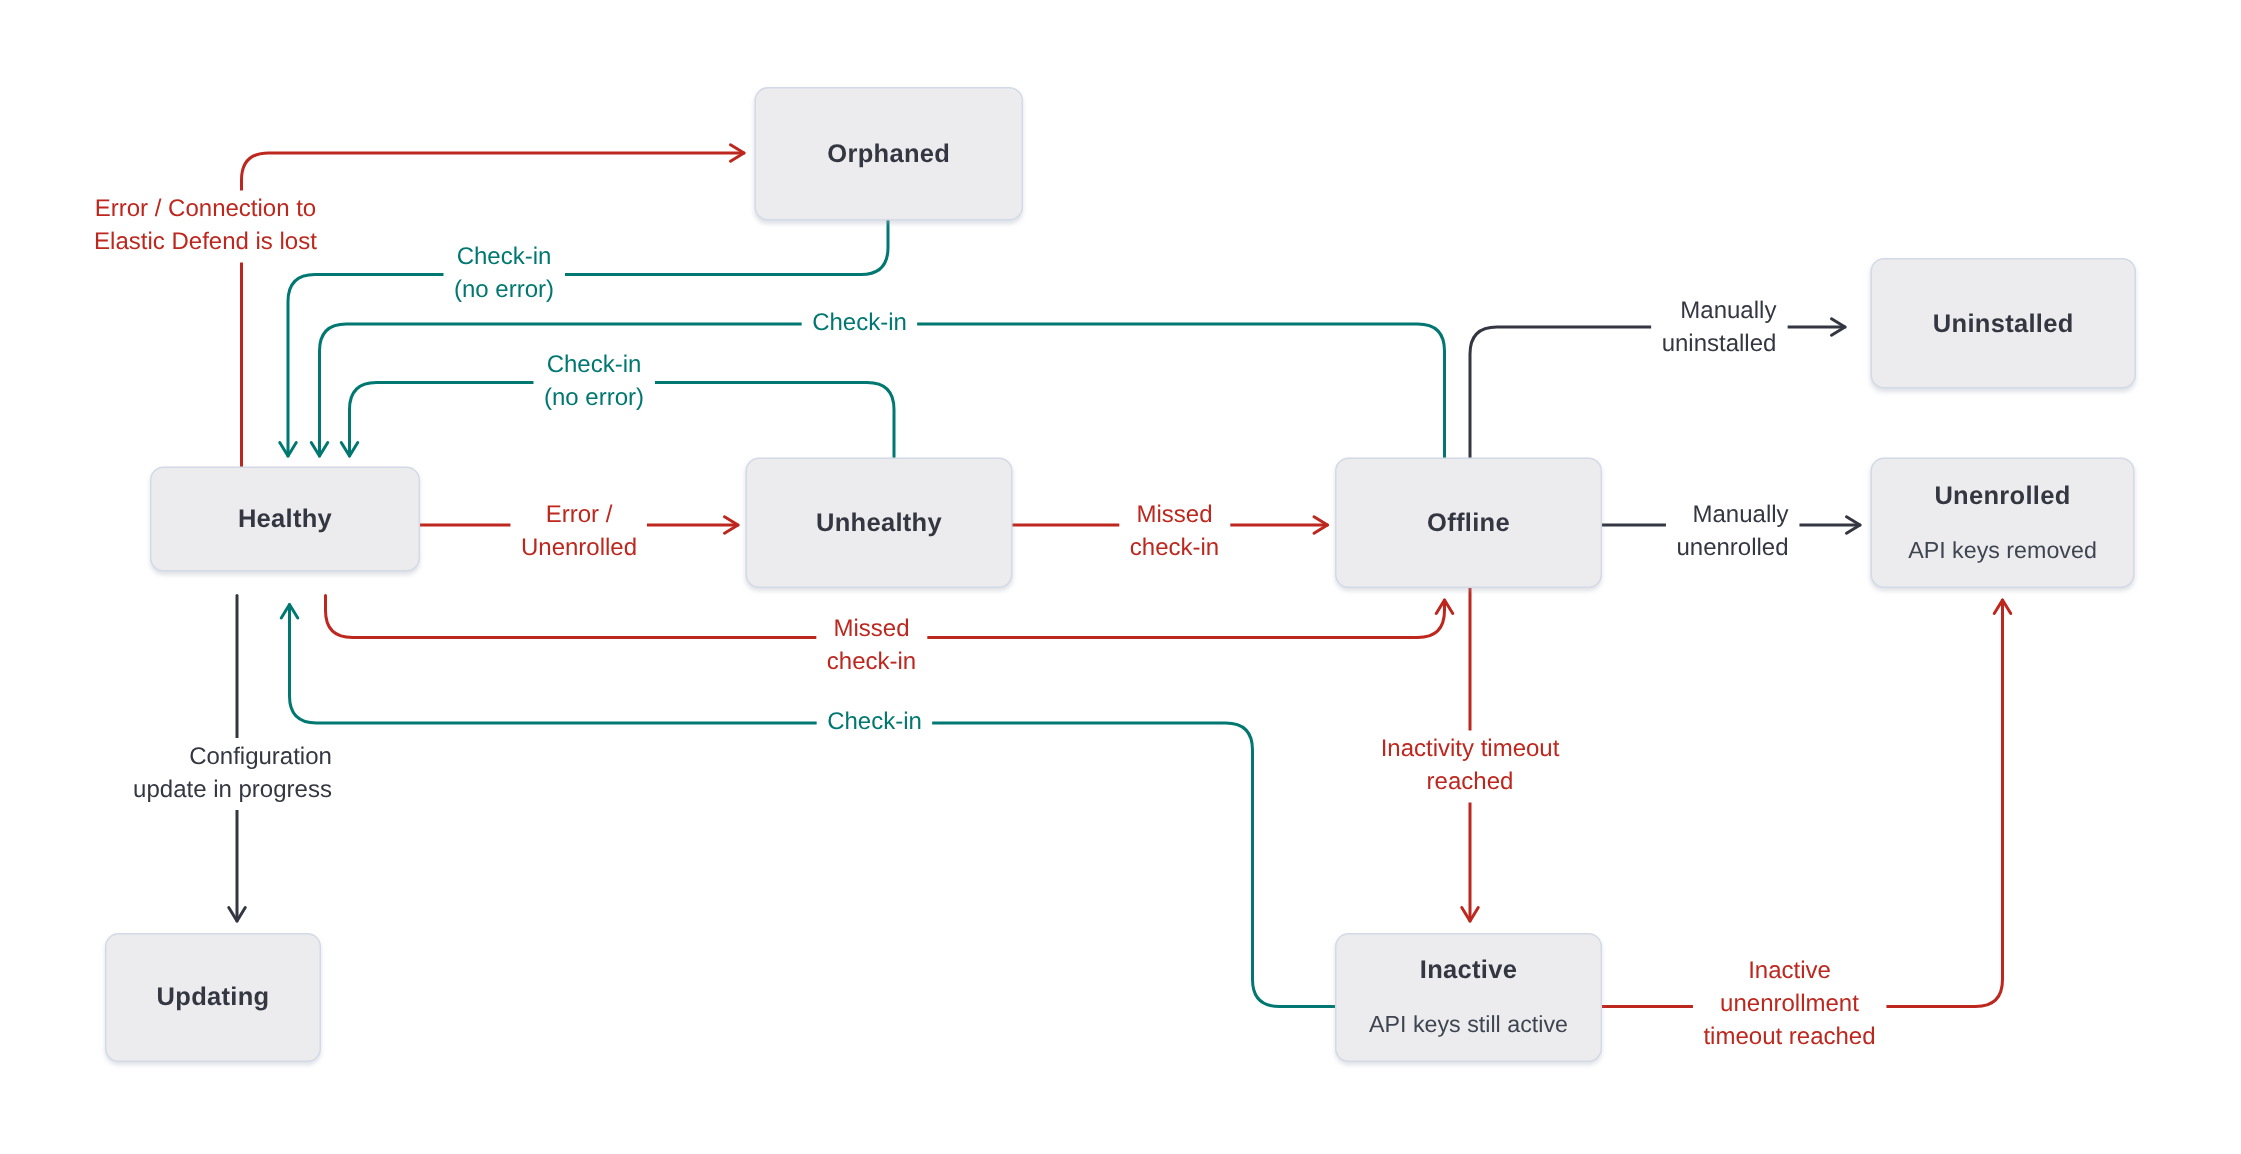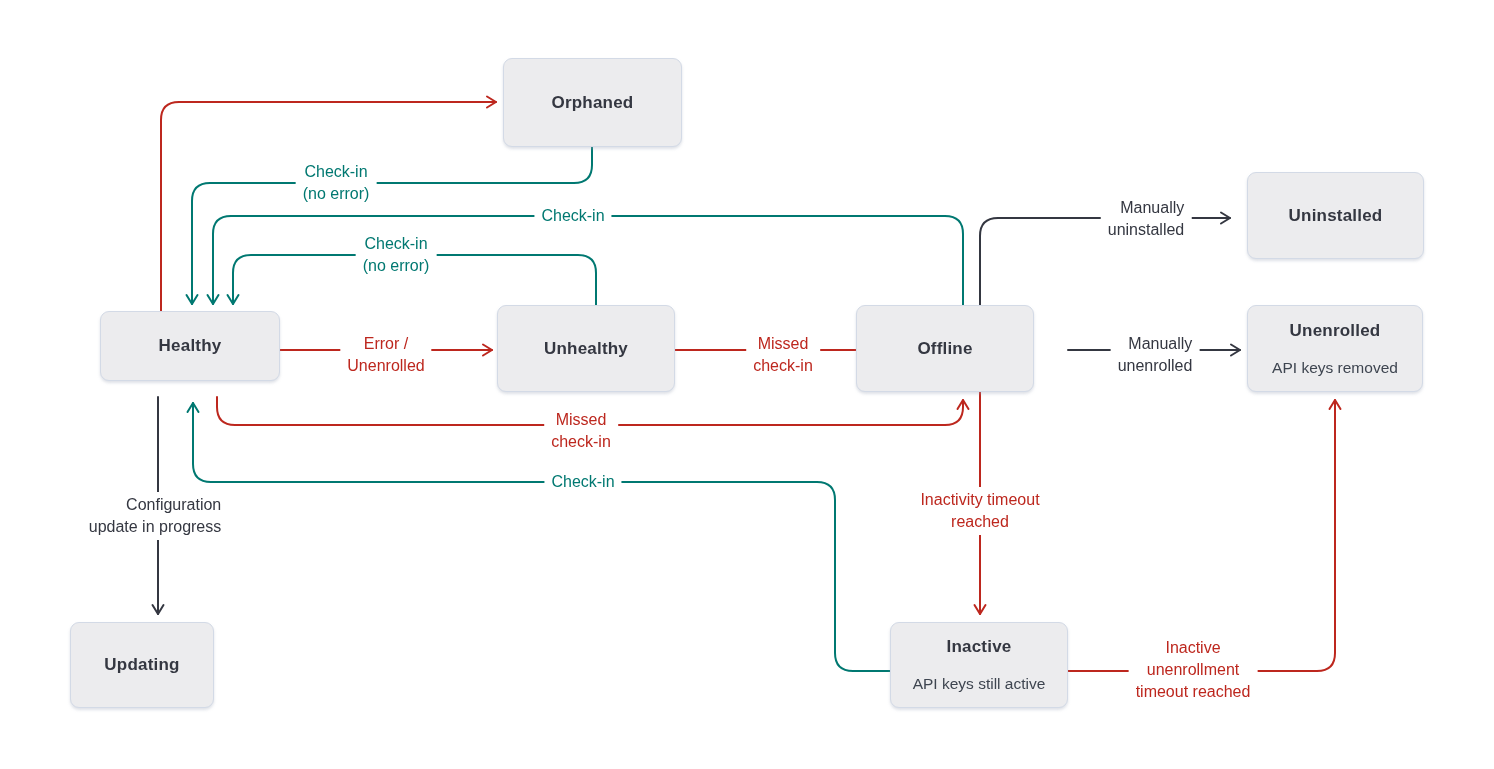--- a/index.html
+++ b/index.html
@@ -14,21 +14,21 @@
   .elabel{position:absolute;transform:translate(-50%,-50%);text-align:center;background:#ffffff;
           padding:2px 7px;font-size:16px;line-height:22px;white-space:nowrap;}
   .c-red{color:#bd271e;}
   .c-teal{color:#007871;}
   .c-black{color:#343741;text-align:right;}
   
   #n-orphaned{left:503px;top:58px;width:179px;height:89px}
   #n-uninstalled{left:1247px;top:172px;width:177px;height:87px}
   #n-healthy{left:100px;top:311px;width:180px;height:70px}
   #n-unhealthy{left:497px;top:305px;width:178px;height:87px}
-  #n-offline{left:856px;top:305px;width:178px;height:87px}
+  #n-offline{left:890px;top:305px;width:178px;height:87px}
   #n-unenrolled{left:1247px;top:305px;width:176px;height:87px}
   #n-updating{left:70px;top:622px;width:144px;height:86px}
   #n-inactive{left:890px;top:622px;width:178px;height:86px}
   
   #l-errconn{left:137px;top:151px}
   #l-noerr1{left:336px;top:183px}
   #l-checkin1{left:573px;top:216px}
   #l-noerr2{left:396px;top:255px}
   #l-errdeg{left:386px;top:355px}
   #l-missed1{left:783px;top:355px}
@@ -68,20 +68,24 @@
       <path stroke="#bd271e" d="M217,397 V407 Q217,425 235,425 H945 Q963,425 963,407 V400" marker-end="url(#arr-red)"></path>
       <path stroke="#007871" d="M890,671 H853 Q835,671 835,653 V500 Q835,482 817,482 H211 Q193,482 193,464 V403" marker-end="url(#arr-teal)"></path>
       <path stroke="#343741" d="M158,397 V614" marker-end="url(#arr-black)"></path>
       <path stroke="#343741" d="M980,305 V236 Q980,218 998,218 H1230" marker-end="url(#arr-black)"></path>
       <path stroke="#343741" d="M1068,350 H1240" marker-end="url(#arr-black)"></path>
       <path stroke="#bd271e" d="M980,392 V614" marker-end="url(#arr-red)"></path>
       <path stroke="#bd271e" d="M1068,671 H1317 Q1335,671 1335,653 V400" marker-end="url(#arr-red)"></path>
     </g>
   </svg>
 
+  <div class="elabel c-red" id="l-errconn">
+    <div>Error / Connection to</div>
+    <div>Elastic Defend is lost</div>
+  </div>
   <div class="elabel c-teal" id="l-noerr1">
     <div>Check-in</div>
     <div>(no error)</div>
   </div>
   <div class="elabel c-teal" id="l-checkin1">
     <div>Check-in</div>
   </div>
   <div class="elabel c-teal" id="l-noerr2">
     <div>Check-in</div>
     <div>(no error)</div>

